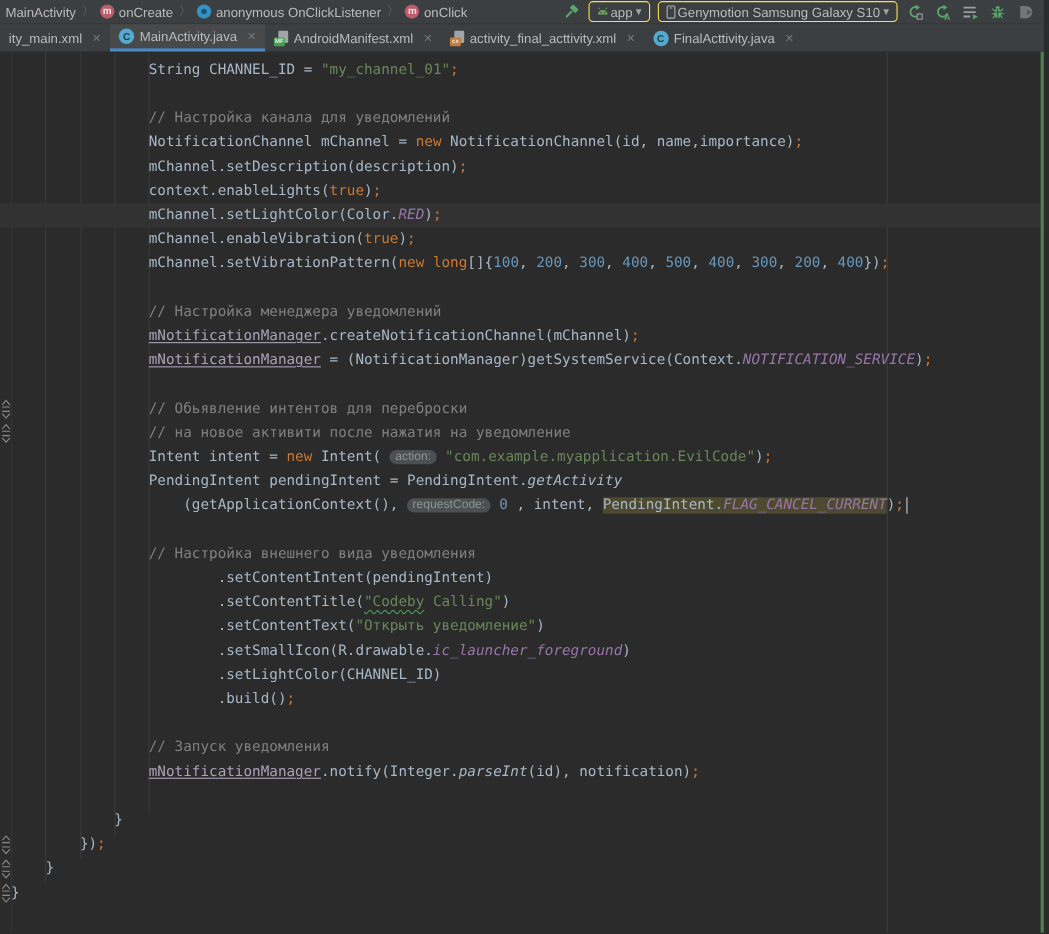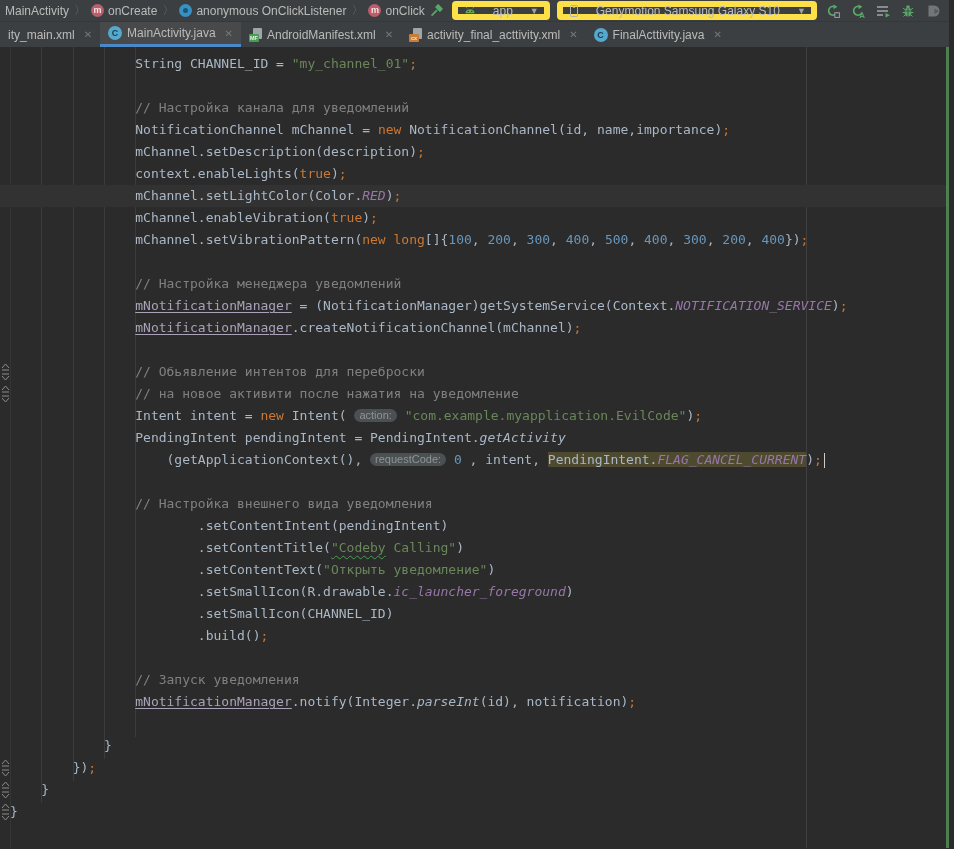--- a/index.html
+++ b/index.html
@@ -12,22 +12,22 @@
   .crumbs { display:flex; align-items:center; white-space:nowrap; }
   .crumb { display:flex; align-items:center; gap:4px; color:#bbbbbb; font-size:12px; padding:0 2px; cursor:default; }
   .crumb-sep { color:#6a6e71; font-size:12px; padding:0 3px; }
   .ic-method { width:13px; height:13px; border-radius:50%; background:#bb5d6a; color:#f2e3e5;
                font-size:9px; line-height:13px; text-align:center; display:inline-block; font-weight:bold; }
   .ic-anon { width:13px; height:13px; border-radius:50%; background:#3592c4; position:relative; display:inline-block; }
   .ic-anon::after { content:""; position:absolute; left:4px; top:4px; width:5px; height:5px;
                     border-radius:50%; background:#1d5672; }
   .toolbar-right { margin-left:auto; display:flex; align-items:center; gap:7px; padding-right:8px; height:22px; }
   .tb-icon { width:18px; height:18px; display:inline-flex; align-items:center; justify-content:center; }
-  .dd { height:19px; border:6px solid #fde047; border-radius:4px; display:flex; align-items:center;
-        gap:16px; padding:0 5px; color:#bbbbbb; font-size:12px; white-space:nowrap;text-align:right; }
+  .dd { height:19px; border:1px solid #fde047; border-radius:4px; display:flex; align-items:center;
+        gap:0; padding:0 5px; color:#bbbbbb; font-size:12px; white-space:nowrap;text-align:right; }
   .dd .arr { color:#9da2a5; font-size:9px; margin-left:1px; }
 
   
   .tab-bar { height:25px; background:#3c3f41; display:flex; align-items:stretch; }
   .tab { display:flex; align-items:center; gap:5px; padding:0 8px; color:#bbbbbb; font-size:12px;
          position:relative; white-space:nowrap; cursor:default; }
   .tab.active { background:#47494b; border-bottom:3px solid #4a88c7; }
   .tab .close { color:#787878; font-size:10px; margin-left:4px; }
   .ic-class { width:14px; height:14px; border-radius:50%; background:#55a8ce; color:#16404f;
               font-size:9px; line-height:14px; text-align:center; display:inline-block; font-weight:bold; }
@@ -213,35 +213,35 @@
         <div class="line"></div>
         <div class="line"><span class="p">                </span><span class="c">// Настройка канала для уведомлений</span></div>
         <div class="line"><span class="p">                </span><span class="p">NotificationChannel mChannel = </span><span class="kw">new </span><span class="p">NotificationChannel(id, name,importance)</span><span class="sc">;</span></div>
         <div class="line"><span class="p">                </span><span class="p">mChannel.setDescription(description)</span><span class="sc">;</span></div>
         <div class="line"><span class="p">                </span><span class="p">context.enableLights(</span><span class="kw">true</span><span class="p">)</span><span class="sc">;</span></div>
         <div class="line"><span class="p">                </span><span class="p">mChannel.setLightColor(Color.</span><span class="cn">RED</span><span class="p">)</span><span class="sc">;</span></div>
         <div class="line"><span class="p">                </span><span class="p">mChannel.enableVibration(</span><span class="kw">true</span><span class="p">)</span><span class="sc">;</span></div>
         <div class="line"><span class="p">                </span><span class="p">mChannel.setVibrationPattern(</span><span class="kw">new</span><span class="p"> </span><span class="kw">long</span><span class="p">[]{</span><span class="n">100</span><span class="p">, </span><span class="n">200</span><span class="p">, </span><span class="n">300</span><span class="p">, </span><span class="n">400</span><span class="p">, </span><span class="n">500</span><span class="p">, </span><span class="n">400</span><span class="p">, </span><span class="n">300</span><span class="p">, </span><span class="n">200</span><span class="p">, </span><span class="n">400</span><span class="p">})</span><span class="sc">;</span></div>
         <div class="line"></div>
         <div class="line"><span class="p">                </span><span class="c">// Настройка менеджера уведомлений</span></div>
+        <div class="line"><span class="p">                </span><span class="f">mNotificationManager</span><span class="p">.createNotificationChannel(mChannel)</span><span class="sc">;</span></div>
         <div class="line"><span class="p">                </span><span class="f">mNotificationManager</span><span class="p"> = (NotificationManager)getSystemService(Context.</span><span class="cn">NOTIFICATION_SERVICE</span><span class="p">)</span><span class="sc">;</span></div>
-        <div class="line"><span class="p">                </span><span class="f">mNotificationManager</span><span class="p">.createNotificationChannel(mChannel)</span><span class="sc">;</span></div>
         <div class="line"></div>
         <div class="line"><span class="p">                </span><span class="c">// Обьявление интентов для переброски</span></div>
         <div class="line"><span class="p">                </span><span class="c">// на новое активити после нажатия на уведомление</span></div>
         <div class="line"><span class="p">                </span><span class="p">Intent intent = </span><span class="kw">new </span><span class="p">Intent( </span><span class="hint">action:</span><span class="p"> </span><span class="s">"com.example.myapplication.EvilCode"</span><span class="p">)</span><span class="sc">;</span></div>
         <div class="line"><span class="p">                </span><span class="p">PendingIntent pendingIntent = PendingIntent.</span><span class="st">getActivity</span></div>
         <div class="line"><span class="p">                    </span><span class="p">(getApplicationContext(), </span><span class="hint">requestCode:</span><span class="p"> </span><span class="n">0</span><span class="p"> , intent, </span><span class="p hl">PendingIntent.</span><span class="cn hl">FLAG_CANCEL_CURRENT</span><span class="p">)</span><span class="sc">;</span><span class="caret"></span></div>
         <div class="line"></div>
         <div class="line"><span class="p">                </span><span class="c">// Настройка внешнего вида уведомления</span></div>
         <div class="line"><span class="p">                        </span><span class="p">.setContentIntent(pendingIntent)</span></div>
         <div class="line"><span class="p">                        </span><span class="p">.setContentTitle(</span><span class="s err">"Codeby</span><span class="s"> Calling"</span><span class="p">)</span></div>
         <div class="line"><span class="p">                        </span><span class="p">.setContentText(</span><span class="s">"Открыть уведомление"</span><span class="p">)</span></div>
         <div class="line"><span class="p">                        </span><span class="p">.setSmallIcon(R.drawable.</span><span class="cn">ic_launcher_foreground</span><span class="p">)</span></div>
-        <div class="line"><span class="p">                        </span><span class="p">.setSmallIcon(CHANNEL_ID)</span></div>
+        <div class="line"><span class="p">                        </span><span class="p">.setLightColor(CHANNEL_ID)</span></div>
         <div class="line"><span class="p">                        </span><span class="p">.build()</span><span class="sc">;</span></div>
         <div class="line"></div>
         <div class="line"><span class="p">                </span><span class="c">// Запуск уведомления</span></div>
         <div class="line"><span class="p">                </span><span class="f">mNotificationManager</span><span class="p">.notify(Integer.</span><span class="st">parseInt</span><span class="p">(id), notification)</span><span class="sc">;</span></div>
         <div class="line"></div>
         <div class="line"><span class="p">            </span><span class="p">}</span></div>
         <div class="line"><span class="p">        </span><span class="p">})</span><span class="sc">;</span></div>
         <div class="line"><span class="p">    </span><span class="p">}</span></div>
         <div class="line"><span class="p">}</span></div>
       </div>

